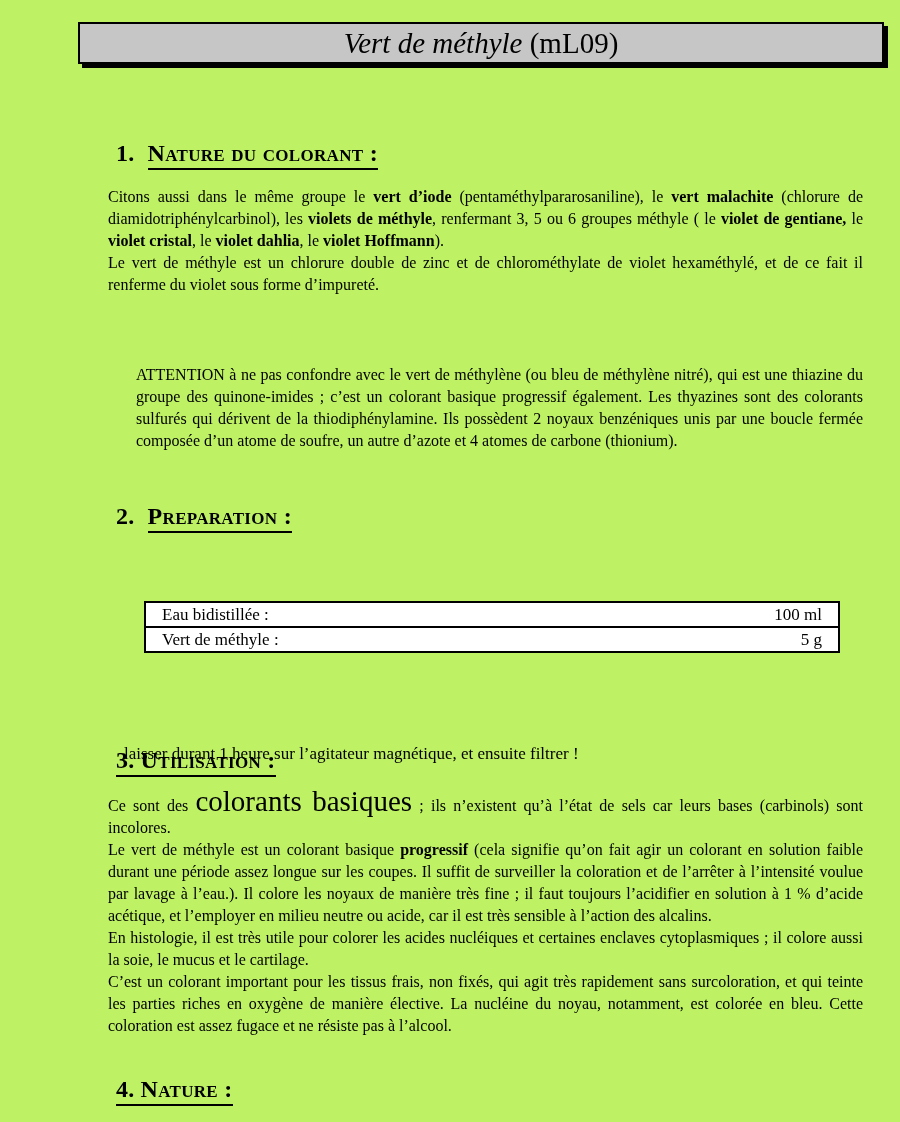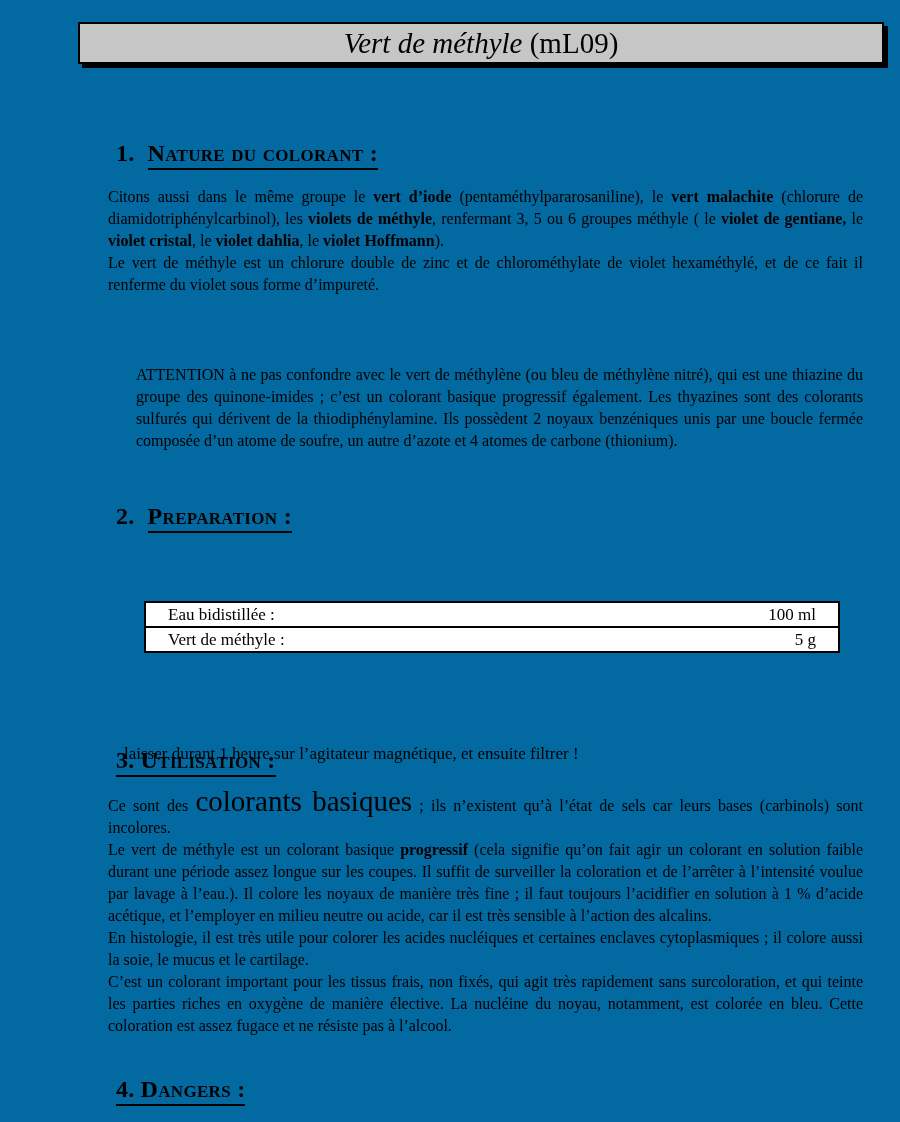--- a/index.html
+++ b/index.html
@@ -1,17 +1,17 @@
 <!DOCTYPE html>
 <html lang="fr"><head>
 <meta charset="utf-8">
 <style>
   html,body { margin:0; padding:0; background:#ffffff; }
   .page {
-    position:relative; width:900px; height:1122px; background:#0369a1;
+    position:relative; width:900px; height:1122px; background:#bef264;
     color:#000; font-family:"Liberation Serif", serif; overflow:hidden;
   }
 
   
   .title-box {
     position:absolute; left:78px; top:22px; width:802px; height:38px;
     background:#c6c6c6; border:2px solid #000; box-shadow:4px 4px 0 #000;
     display:flex; align-items:center; justify-content:center;
     font-size:29px; line-height:38px;
   }
@@ -43,21 +43,21 @@
     position:absolute; left:124px; width:740px; font-size:17px; line-height:22px;
   }
 
   
   .recipe {
     position:absolute; left:144px; width:692px;
     border:2px solid #000; background:#fff;
   }
   .rrow {
     display:flex; justify-content:space-between; align-items:center;
-    height:23px; padding:0 22px; font-size:17px; line-height:23px;
+    height:23px; padding:0 16px; font-size:17px; line-height:23px;
     border-bottom:2px solid #000;
   }
   .rrow:last-child { border-bottom:none; }
   .rlabel { text-align:left; }
   .rvalue { text-align:right; }
 </style>
 </head>
 <body>
 
 <div class="page">
@@ -102,16 +102,16 @@
   </div>
 
   <div class="body" style="top:790px">
     <p><span>Ce sont des </span><span class="big">colorants basiques</span><span> ; ils n’existent qu’à l’état de sels car leurs bases (carbinols) sont incolores.</span></p>
     <p><span>Le vert de méthyle est un colorant basique </span><span class="b">progressif</span><span> (cela signifie qu’on fait agir un colorant en solution faible durant une période assez longue sur les coupes. Il suffit de surveiller la coloration et de l’arrêter à l’intensité voulue par lavage à l’eau.). Il colore les noyaux de manière très fine ; il faut toujours l’acidifier en solution à 1 % d’acide acétique, et l’employer en milieu neutre ou acide, car il est très sensible à l’action des alcalins.</span></p>
     <p>En histologie, il est très utile pour colorer les acides nucléiques et certaines enclaves cytoplasmiques ; il colore aussi la soie, le mucus et le cartilage.</p>
     <p>C’est un colorant important pour les tissus frais, non fixés, qui agit très rapidement sans surcoloration, et qui teinte les parties riches en oxygène de manière élective. La nucléine du noyau, notamment, est colorée en bleu. Cette coloration est assez fugace et ne résiste pas à l’alcool.</p>
   </div>
 
   <div class="sec" style="top:1076px">
-    <span class="ul"><span class="num">4.</span><span class="sc">Dangers :</span></span>
+    <span class="ul"><span class="num">4.</span><span class="sc">Nature :</span></span>
   </div>
 
 </div>
 
 </body></html>

